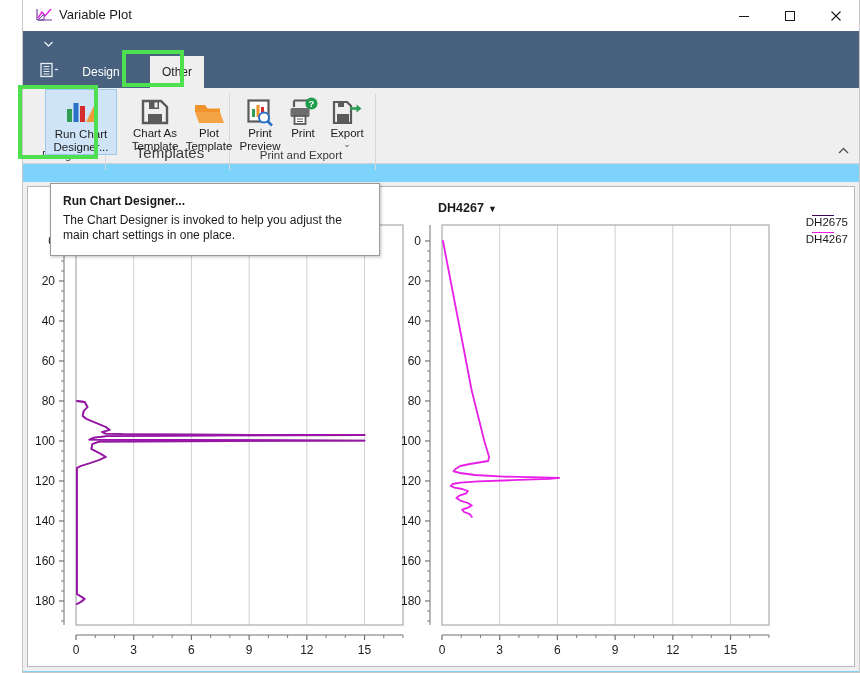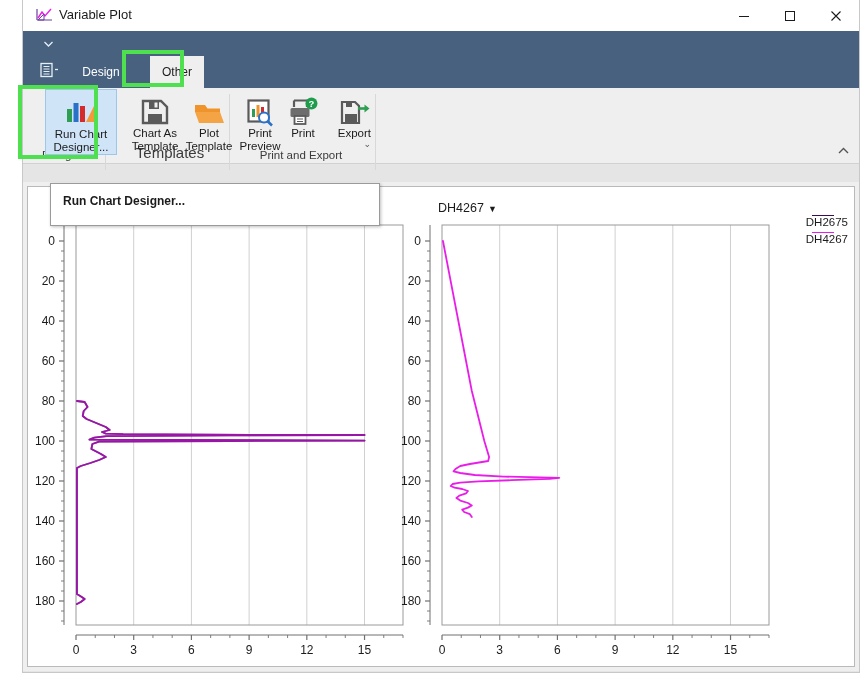--- a/index.html
+++ b/index.html
@@ -8,21 +8,21 @@
     background:#ffffff;
     font-family:"Liberation Sans", sans-serif;
     font-size:12px;
     color:#1b1b1b;
     overflow:hidden;
     position:relative;
   }
   
   #window{
     position:absolute;left:22px;top:0;width:838px;height:673px;
-    background:#e5e5e5;
+    background:#7dd3fc;
     border:1px solid #c8c8c8;
     border-top:none;
     box-sizing:border-box;
   }
   
   #titlebar{
     position:absolute;left:0;top:0;width:100%;height:31px;
     background:#ffffff;
     box-sizing:border-box;
   }
@@ -107,21 +107,21 @@
     white-space:pre-line;
   }
   #btn-rcd{
     left:22px;top:89px;width:72px;height:66px;
     background:#cfe4f7;border:1px solid #9ec6e8;
   }
   #btn-saveas{left:100px;top:89px;width:64px;}
   #btn-load{left:156px;top:89px;width:60px;}
   #btn-printprev{left:208px;top:89px;width:58px;}
   #btn-print{left:258px;top:89px;width:44px;}
-  #btn-export{left:300px;top:89px;width:48px;align-items:flex-end;}
+  #btn-export{left:300px;top:89px;width:48px;}
   .chev{font-size:9px;line-height:8px;color:#555;}
   #lbl-designer{position:absolute;left:4px;bottom:2px;width:76px;text-align:center;font-size:11.5px;color:#3b3b3b;}
   #lbl-templates{position:absolute;left:82px;bottom:2px;width:130px;text-align:center;font-size:15px;color:#3b3b3b;}
   #lbl-print{position:absolute;left:206px;bottom:2px;width:144px;text-align:center;font-size:11.5px;color:#3b3b3b;}
   #sep1{left:82px;}
   #sep2{left:206px;}
   #sep3{left:352px;}
   #ribbon-collapse{
     position:absolute;right:8px;bottom:4px;width:16px;height:16px;
     display:flex;align-items:center;justify-content:center;
@@ -135,21 +135,21 @@
   }
   #chart-canvas{
     position:relative;width:100%;height:100%;
     background:#ffffff;
     border:1px solid #b9b9b9;
     box-sizing:border-box;
     overflow:hidden;
   }
   .panel-title{
     position:absolute;
-    font-size:12.5px;font-weight:normal;color:#1b1b1b;
+    font-size:12.5px;font-weight:bold;color:#1b1b1b;
     white-space:nowrap;
   }
   .panel-title .caret{color:#1b1b1b;font-size:9px;margin-left:4px;}
   #legend{
     position:absolute;right:6px;top:28px;
     font-size:11.5px;color:#1b1b1b;
   }
   .legrow{display:flex;align-items:center;height:17px;flex-direction:column;}
   .legline{width:22px;height:0;border-top:1.6px solid #000;margin-right:7px;}
   
@@ -502,18 +502,19 @@
             <line x1="721.7647058823529" y1="448" x2="721.7647058823529" y2="451" stroke="#707070" stroke-width="0.9"></line>
             <line x1="741" y1="448" x2="741" y2="451" stroke="#707070" stroke-width="0.9"></line>
             <polyline points="414.96176470588233,54 430.35,134 443.81470588235294,204 456.3176470588235,254 461.1264705882353,270 460.16470588235296,274 441.8911764705882,277 432.2735294117647,279 427.4647058823529,282 425.54117647058825,284.4 432.2735294117647,286 446.7,288 475.5529411764706,289.6 512.1,290.4 531.3352941176471,290.8 521.7176470588236,291.8 483.2470588235294,293.20000000000005 450.5470588235294,294.4 432.2735294117647,295.6 424.57941176470587,297 422.65588235294115,299 426.5029411764706,300.6 434.1970588235294,302 439.96764705882356,304 438.04411764705884,306.4 431.31176470588235,308.6 428.4264705882353,311 432.2735294117647,313.6 439.96764705882356,316 443.81470588235294,318.4 439.96764705882356,320.6 434.1970588235294,322.6 436.1205882352941,325 441.8911764705882,327.2 443.81470588235294,330" fill="none" stroke="#e81ee8" stroke-width="1.8" stroke-linejoin="round" stroke-linecap="round" opacity="1"></polyline>
           </g>
         </svg>
     </div>
   </div>
 
   <div id="tooltip">
     <div id="tt-title">Run Chart Designer...</div>
+    <div id="tt-body">The Chart Designer is invoked to help you adjust the main chart settings in one place.</div>
   </div>
 
 </div>
 
 <div class="hl" id="hl-other"></div>
 <div class="hl" id="hl-rcd"></div>
 
 </body></html>

